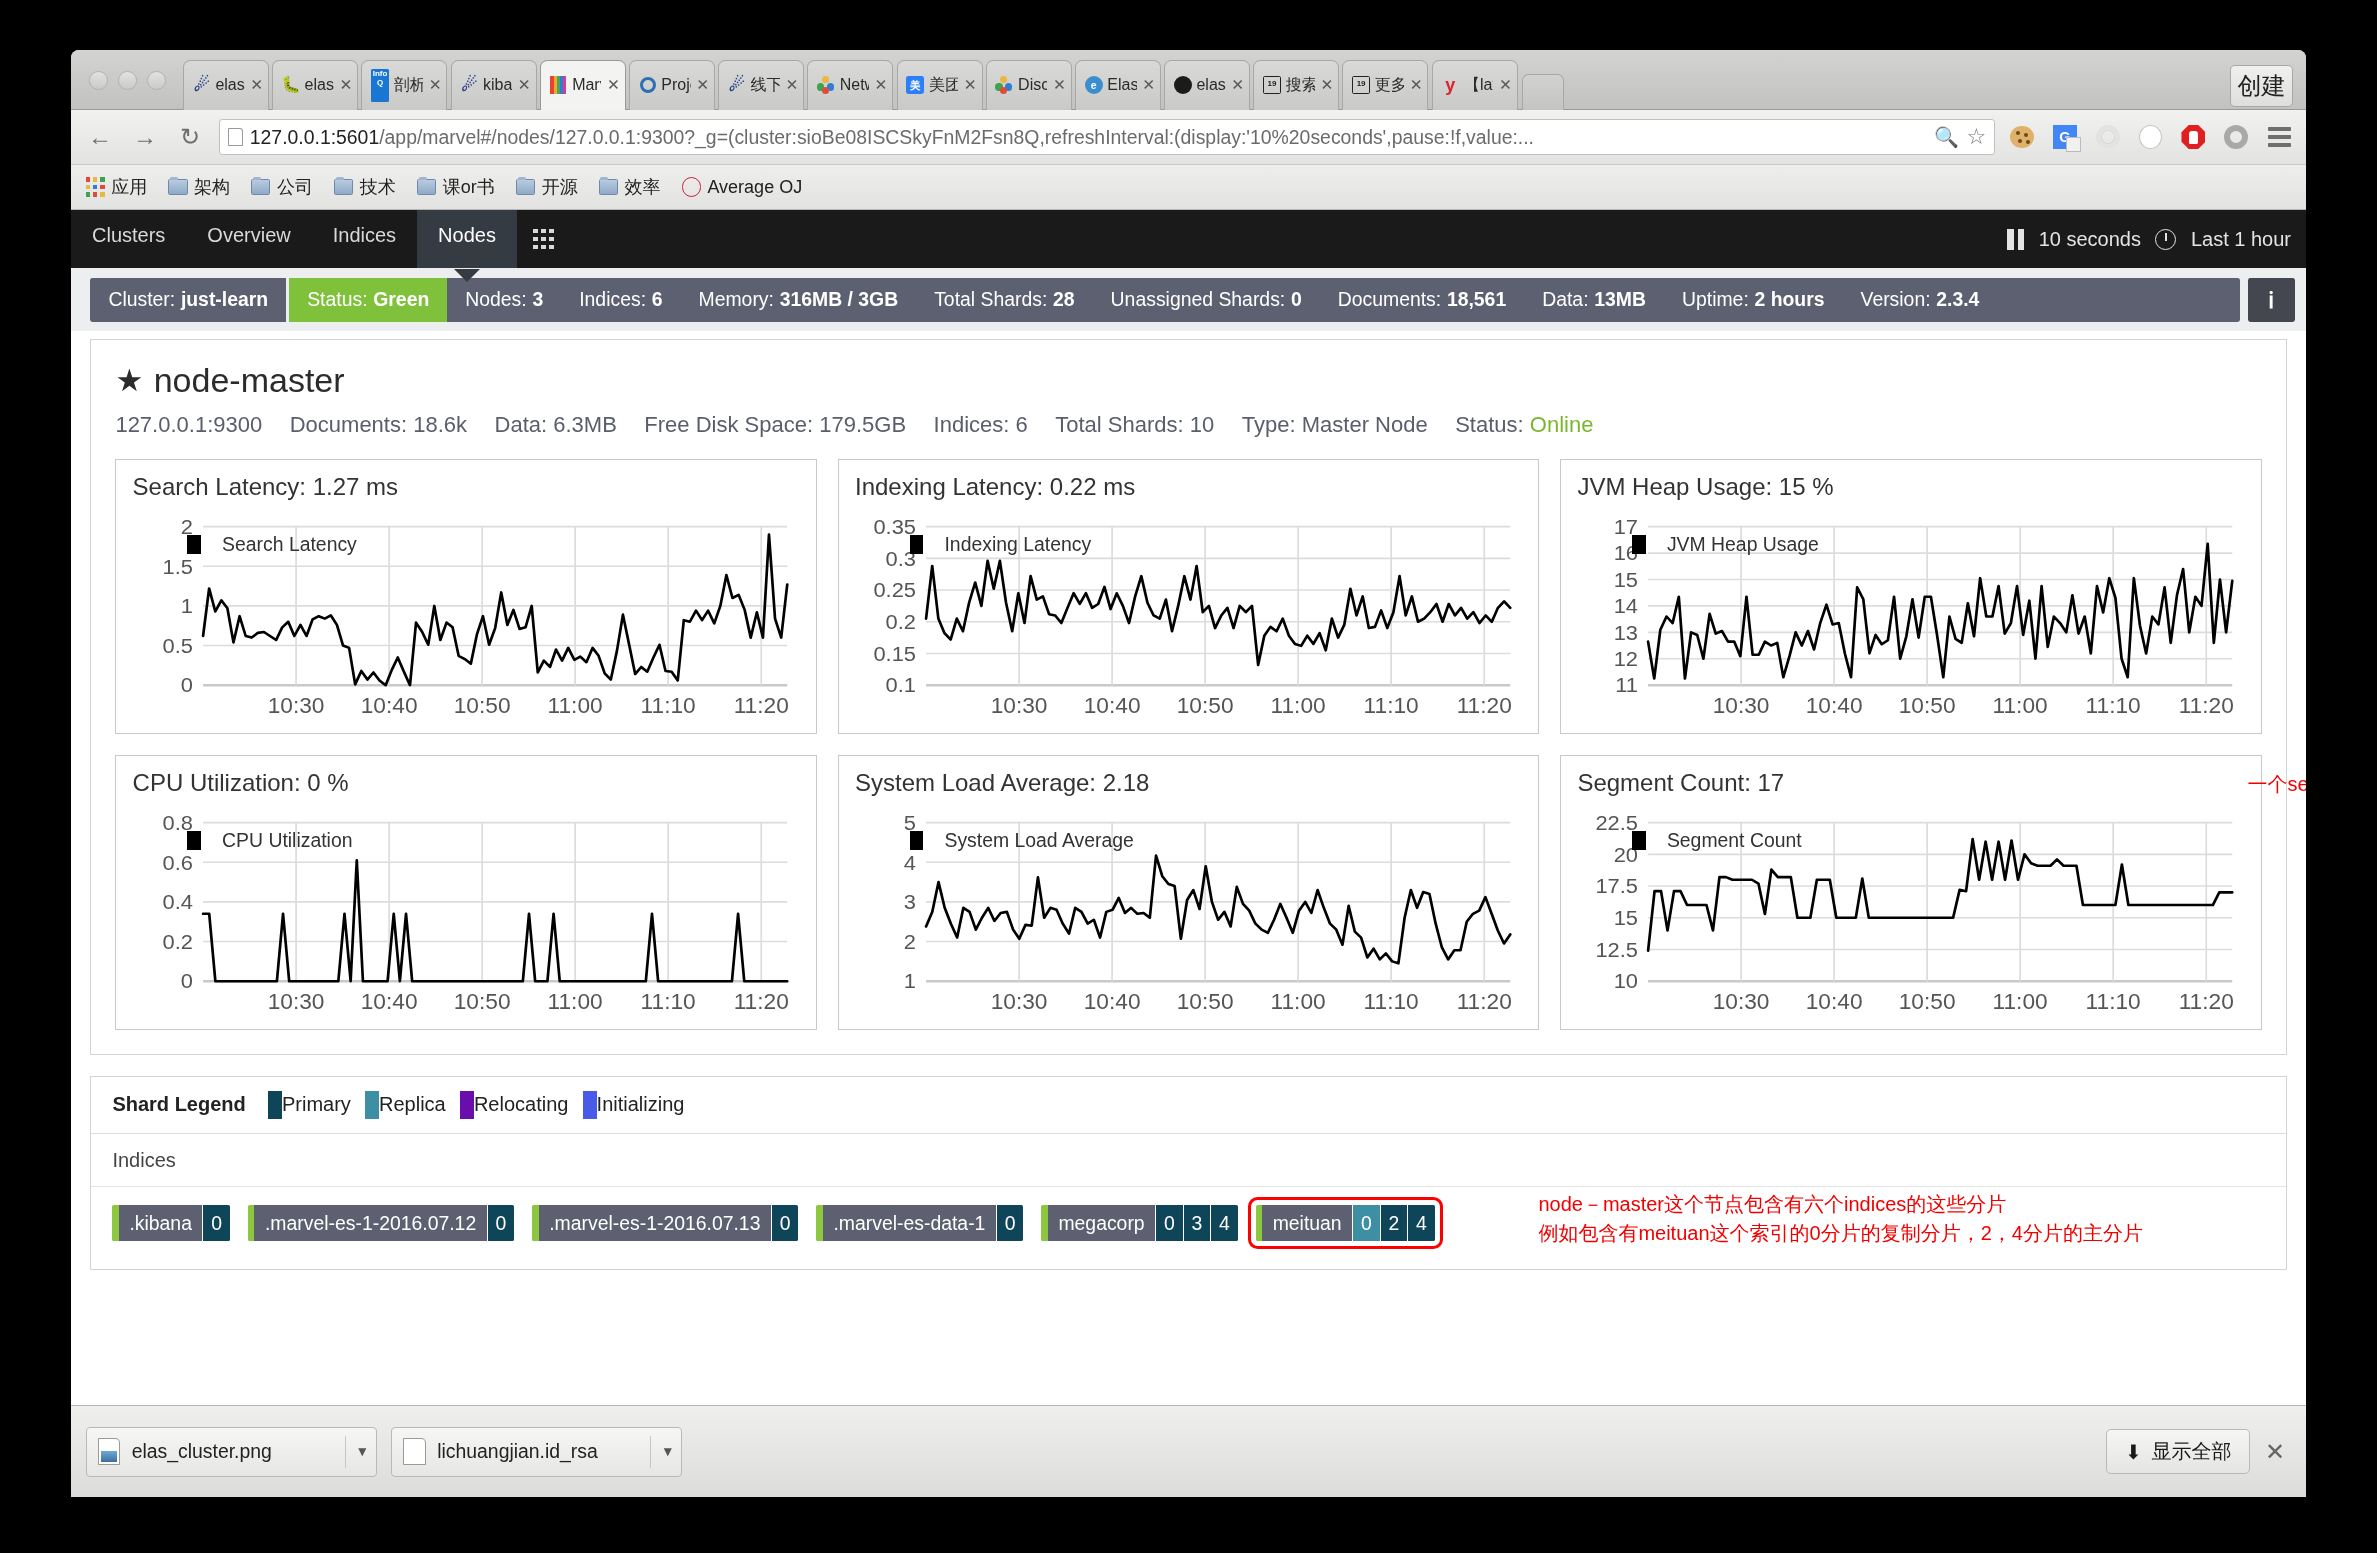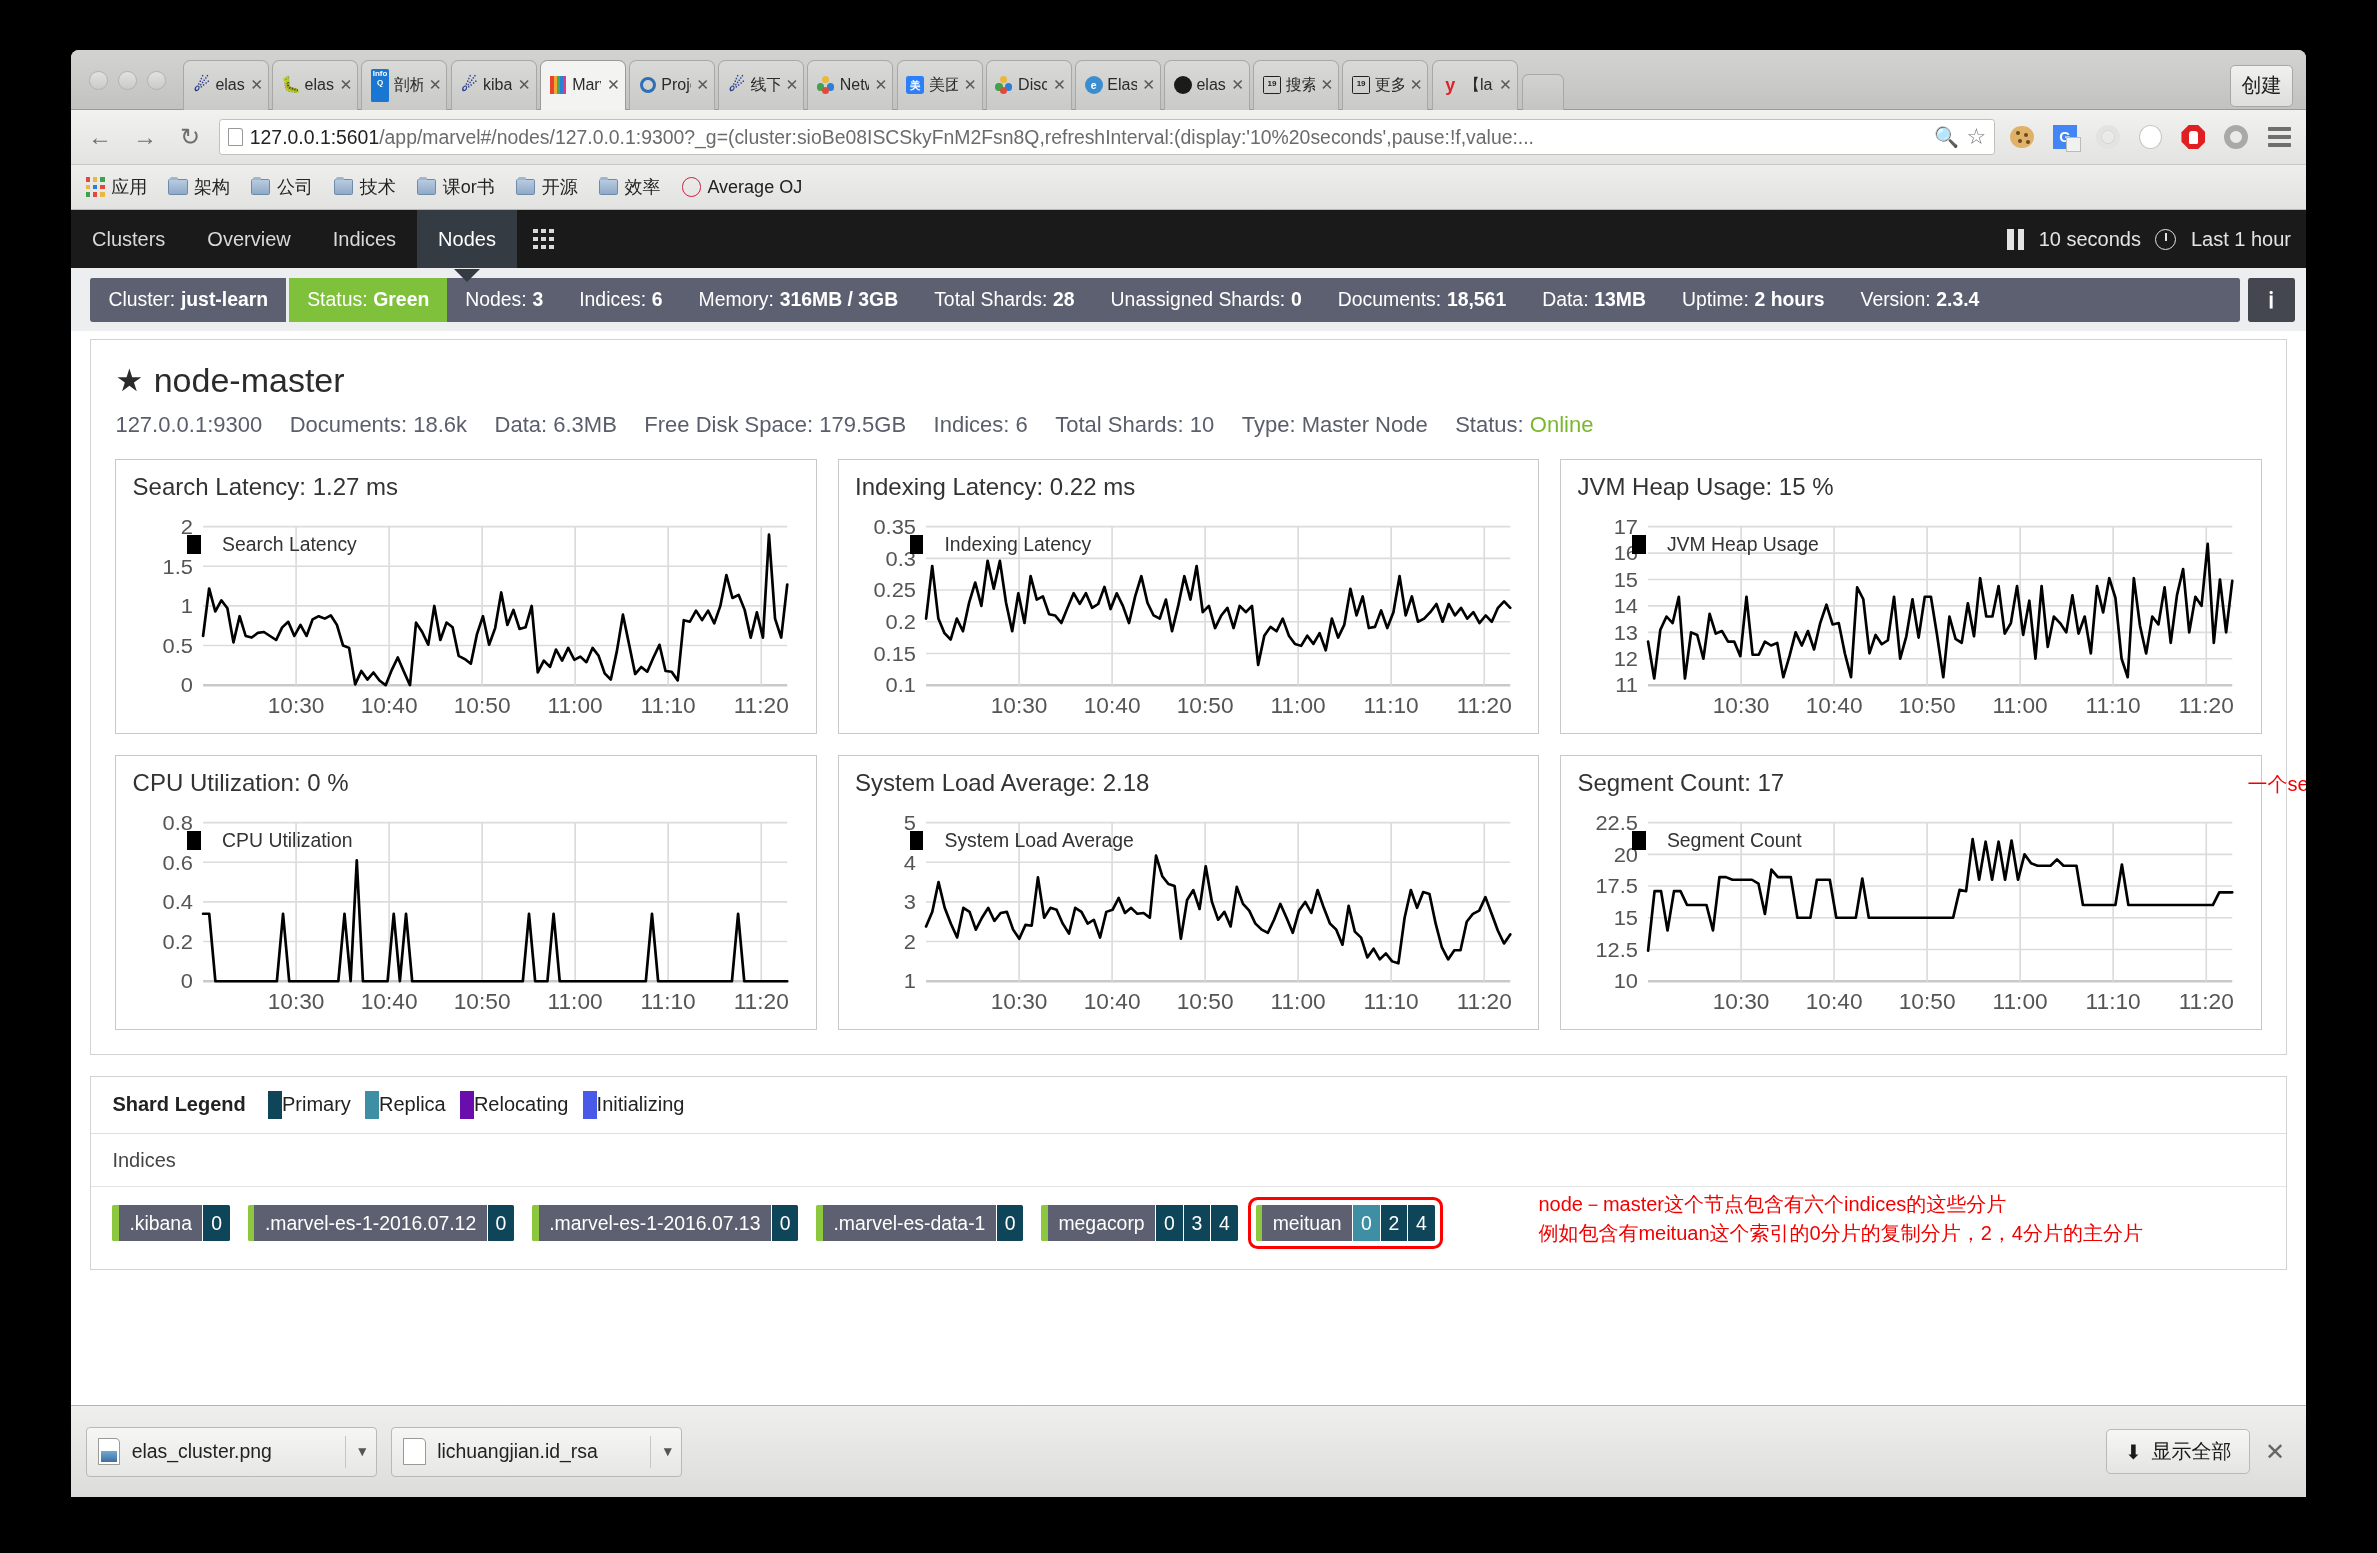--- a/index.html
+++ b/index.html
@@ -93,21 +93,21 @@
     border-radius: 6.5px 6.5px 0 0;
     margin-left: 1.6px;
   }
   .create-btn {
     position: absolute; right: 13px; top: 14.5px;
     width: 63px; height: 42px;
     background: linear-gradient(#f0f0ee,#dededc);
     border: 0.8px solid #a8a8a6;
     border-radius: 4.8px;
     display: flex; align-items: center; justify-content: center;
-    font-size: 20px; color: #222;
+    font-size: 24px; color: #222;
   }
 
   
   .fi-es { color:#2a3f8f; font-weight:700; }
   .fi-bug { color:#222; }
   .fi-info {
     width:18px;height:33px;background:#1976d2;color:#fff;
     font-size:8px;line-height:9px;text-align:center;
     font-weight:700; border-radius:1.6px; padding-top:0.8px;
   }
@@ -211,22 +211,22 @@
   
   .app { background: #fff; height: calc(100% - 160px); position: relative; }
 
   .marvel-nav {
     height: 58px;
     background: #1a1a1a;
     display: flex; align-items: stretch;
     position: relative;
   }
   .mnav-item {
-    padding: 7px 21px;
-    display: flex; align-items: center;
+    padding: 14px 21px;
+    display: flex; align-items: flex-start;
     color: #d9d9d9; font-size: 20px;
   }
   .mnav-item.active {
     background: #353b42;
     color: #fff;
     position: relative;
   }
   .mnav-item.active::after {
     content: "";
     position: absolute;

